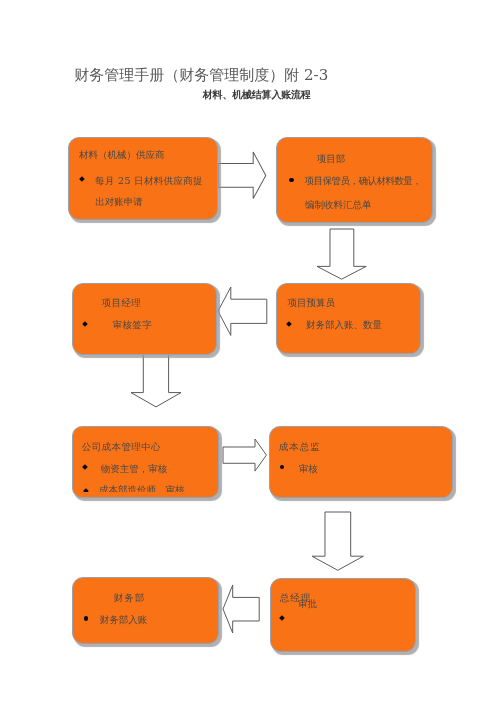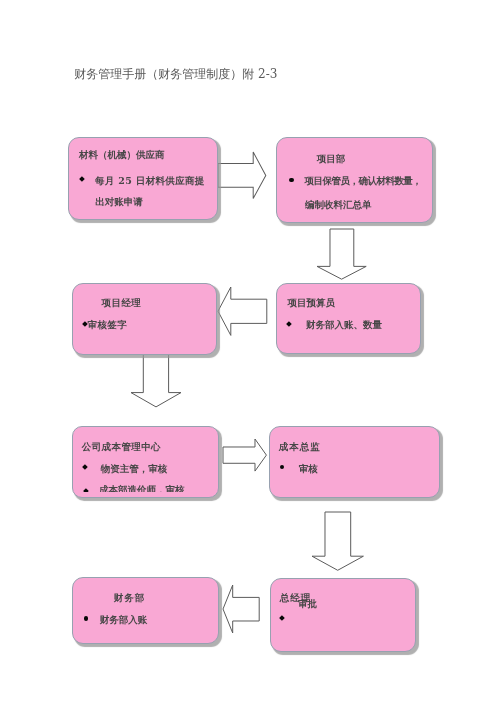--- a/index.html
+++ b/index.html
@@ -1,49 +1,50 @@
 <!DOCTYPE html>
 <html><head>
 <meta charset="utf-8">
 <style>
   html,body{margin:0;padding:0;}
   body{width:500px;height:707px;background:#ffffff;
        font-family:"DejaVu Serif",serif;overflow:hidden;
        -webkit-font-smoothing:antialiased;}
   .page{position:relative;width:500px;height:707px;background:#fff;}
 
-  .doc-title{position:absolute;left:74.3px;top:65.8px;font-size:12px;color:#585858;
+  .doc-title{position:absolute;left:74.3px;top:65.8px;font-size:15px;color:#585858;
              white-space:nowrap;}
   .doc-subtitle{position:absolute;left:202.8px;top:88px;font-size:10px;font-weight:bold;
                 color:#3b3b3b;white-space:nowrap;letter-spacing:-0.2px;}
 
-  .node{position:absolute;box-sizing:border-box;background:#f9a8d4;
+  .node{position:absolute;box-sizing:border-box;background:#f97316;
         border:1.1px solid #97a1b0;border-radius:11px;
         box-shadow:2.2px 2.2px 0.8px rgba(150,150,150,.75);
-        overflow:hidden;font-weight:bold;}
+        overflow:hidden;}
   .ln{position:absolute;font-size:9.5px;color:#474747;white-space:nowrap;}
   .ln.tight{letter-spacing:-0.52px;}
   .ln.wide{letter-spacing:0.33px;}
   .ln.sp1{letter-spacing:0.95px;}
   .ln.sp05{letter-spacing:0.4px;}
   .clip{position:absolute;overflow:hidden;}
   .bul{position:absolute;width:3.9px;height:3.9px;background:#080808;
        transform:rotate(45deg);}
   .bul.round{border-radius:50%;transform:none;width:4.2px;height:4.2px;}
 
   svg.arrow{position:absolute;overflow:visible;}
   svg.arrow path{fill:#ffffff;stroke:#5b5b5b;stroke-width:1;
                  stroke-linejoin:miter;vector-effect:non-scaling-stroke;}
 </style>
 </head>
 <body>
 
 <div class="page">
 
   <div class="doc-title">财务管理手册（财务管理制度）附 2-3</div>
+  <div class="doc-subtitle">材料、机械结算入账流程</div>
 
   <svg class="arrow" style="left:218.4px;top:152.1px;width:47.8px;height:46.4px;" viewBox="0 0 47.8 46.4">
     <path d="M0,11.5 L35.2,11.5 L35.2,0 L47.8,23.4 L35.2,46.4 L35.2,35.3 L0,35.3 Z"></path>
   </svg>
 
   <svg class="arrow" style="left:316.6px;top:229px;width:49.2px;height:50.2px;" viewBox="0 0 49.2 50.2">
     <path d="M13,0 L36.8,0 L36.8,37.4 L49.2,37.4 L24.6,50.2 L0,37.4 L13,37.4 Z"></path>
   </svg>
 
   <svg class="arrow" style="left:217.6px;top:286.8px;width:48.8px;height:48.4px;" viewBox="0 0 48.8 48.4">
@@ -76,40 +77,40 @@
   <div class="node" style="left:276.3px;top:137.4px;width:157.2px;height:86.1px;">
     <div class="ln" style="left:9.5px;top:14.4px;margin-left:30px;">项目部</div>
     <div class="bul round" style="left:12.1px;top:39.6px;"></div>
     <div class="ln tight" style="left:27.3px;top:37.1px;">项目保管员，确认材料数量，</div>
     <div class="ln" style="left:27.7px;top:61.1px;">编制收料汇总单</div>
   </div>
 
   <div class="node" style="left:71.5px;top:282.5px;width:145.5px;height:72.2px;">
     <div class="ln sp05" style="left:10.1px;top:13.1px;margin-left:19px;">项目经理</div>
     <div class="bul" style="left:10.1px;top:38.2px;"></div>
-    <div class="ln sp05" style="left:15px;top:35.7px;">审核签字</div>
+    <div class="ln sp05" style="left:40px;top:35.7px;">审核签字</div>
   </div>
 
   <div class="node" style="left:276.3px;top:282.6px;width:145.2px;height:71.6px;">
     <div class="ln" style="left:10.3px;top:13px;">项目预算员</div>
     <div class="bul" style="left:9.6px;top:38.1px;"></div>
     <div class="ln" style="left:28.7px;top:35.6px;">财务部入账、数量</div>
   </div>
 
   <div class="node" style="left:71.8px;top:425.9px;width:147.6px;height:72.1px;border-radius:10px;">
     <div class="clip" style="left:0;top:0;right:0;height:65.2px;">
       <div class="ln sp05" style="left:9px;top:13.9px;">公司成本管理中心</div>
       <div class="bul" style="left:10px;top:37.9px;"></div>
       <div class="ln" style="left:28px;top:36.5px;">物资主管，审核</div>
       <div class="bul" style="left:10.8px;top:61.7px;"></div>
       <div class="ln" style="left:26.2px;top:57px;">成本部造价师，审核</div>
     </div>
   </div>
 
-  <div class="node" style="left:269.3px;top:425.8px;width:171px;height:72.5px;">
+  <div class="node" style="left:269.3px;top:425.8px;width:184px;height:72.5px;">
     <div class="ln sp1" style="left:8.5px;top:14.2px;">成本总监</div>
     <div class="bul round" style="left:9.6px;top:38px;"></div>
     <div class="ln" style="left:28.5px;top:36px;">审核</div>
   </div>
 
   <div class="node" style="left:72.3px;top:577.1px;width:147.2px;height:67.4px;">
     <div class="ln sp1" style="left:8.5px;top:13.5px;padding-left:32px;">财务部</div>
     <div class="bul round" style="left:10.3px;top:38.3px;"></div>
     <div class="ln" style="left:26.5px;top:36.3px;">财务部入账</div>
   </div>

